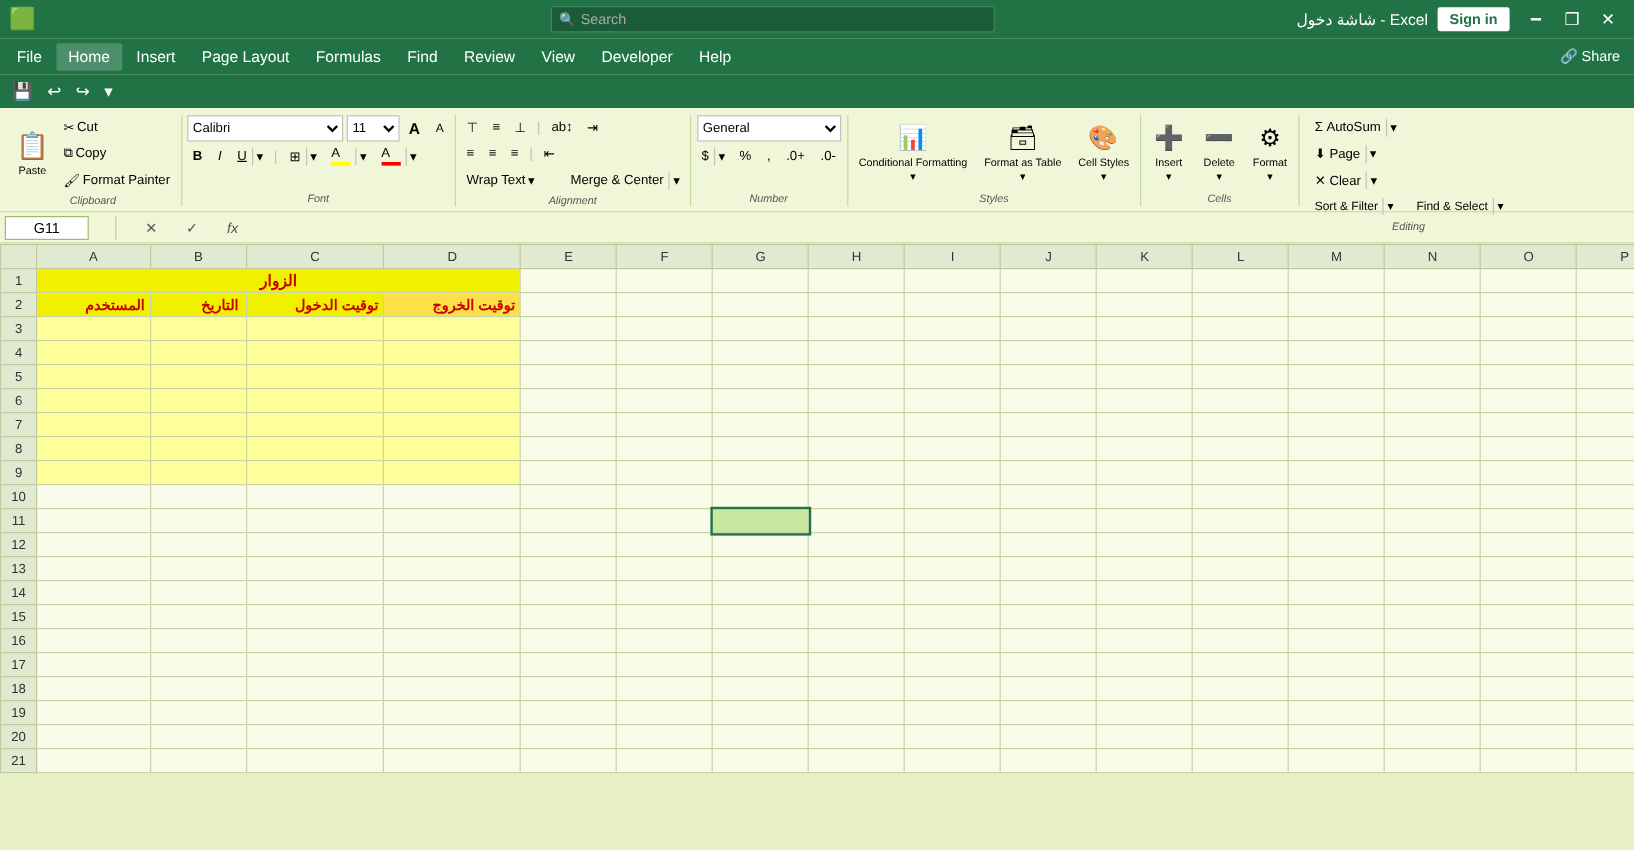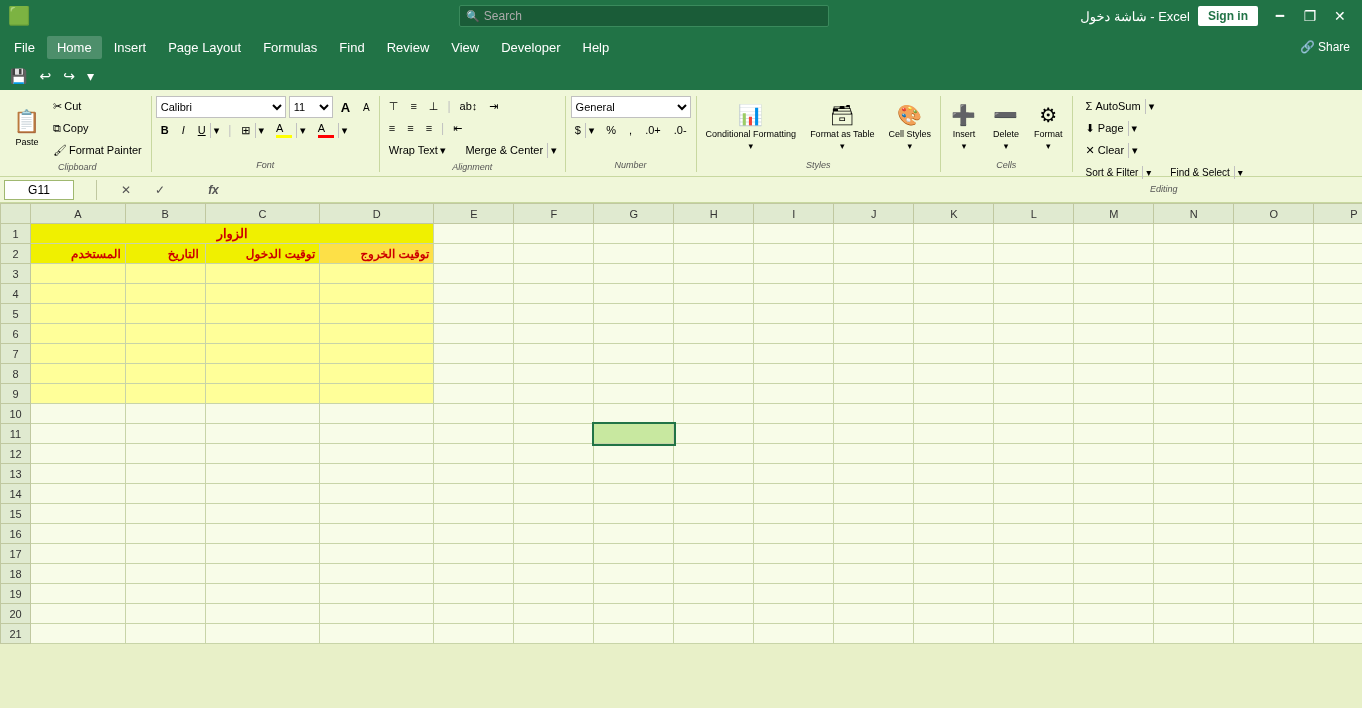--- a/index.html
+++ b/index.html
@@ -384,21 +384,21 @@
           <button class="small-btn">ab↕</button>
           <button class="small-btn">⇥</button>
         </div>
         <div style="display:flex;gap:2px;align-items:center;">
           <button class="small-btn">≡</button>
           <button class="small-btn">≡</button>
           <button class="small-btn">≡</button>
           <span style="color:#c0c0c0;margin:0 2px;">|</span>
           <button class="small-btn">⇤</button>
         </div>
-        <div style="display:flex;gap:10px;align-items:center;">
+        <div style="display:flex;gap:20px;align-items:center;">
           <button class="small-btn">
             <span>Wrap Text</span>
             <span>▾</span>
           </button>
           <div class="combo-btn">
             <span class="main">Merge &amp; Center</span>
             <span class="arrow">▾</span>
           </div>
         </div>
       </div>
@@ -497,21 +497,21 @@
     </div>
 
   </div>
 </div>
 
 <div id="formula-bar">
   <input id="cell-ref" value="G11" style="">
   <div class="formula-divider"></div>
   <span class="formula-icon">✕</span>
   <span class="formula-icon">✓</span>
-  <span class="formula-icon" style="font-style:italic;font-weight:bold;margin-left:19px;">fx</span>
+  <span class="formula-icon" style="font-style:italic;font-weight:normal;">fx</span>
   <input id="formula-input" value="" style="">
 </div>
 
 <div id="main-content">
   <div id="spreadsheet-area">
     <div id="spreadsheet-wrapper">
       <table id="spreadsheet-table">
         <thead>
           <tr>
             <th class="col-header row-num-header"></th>

